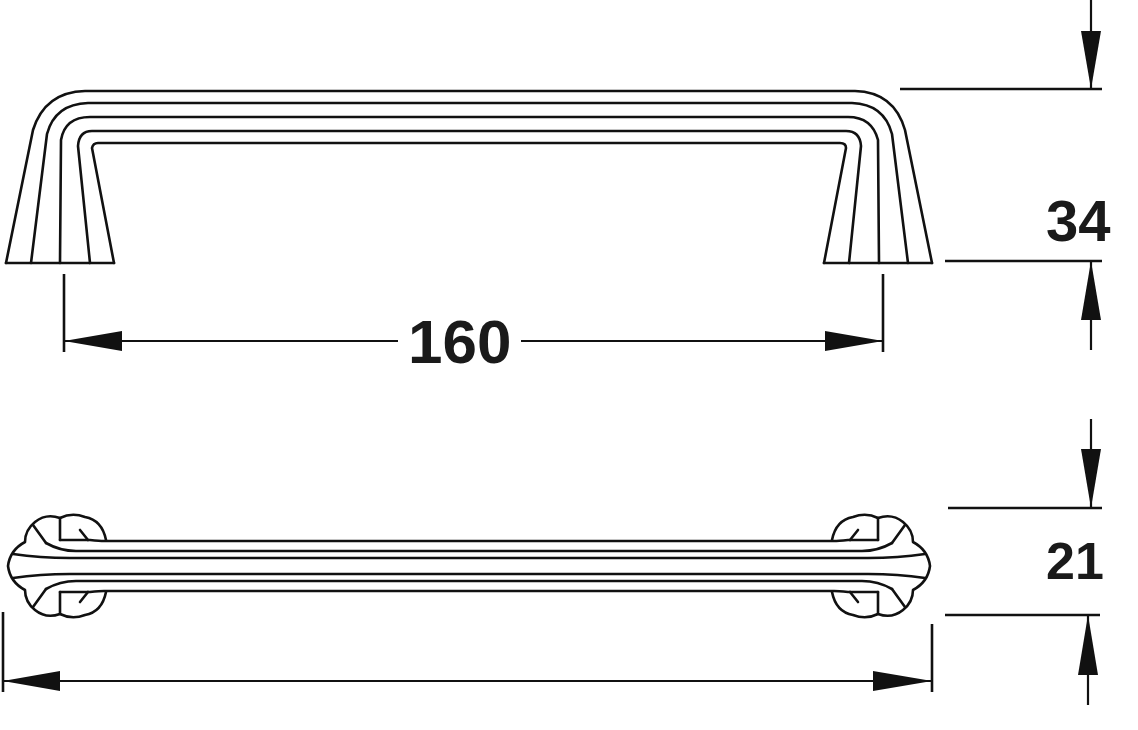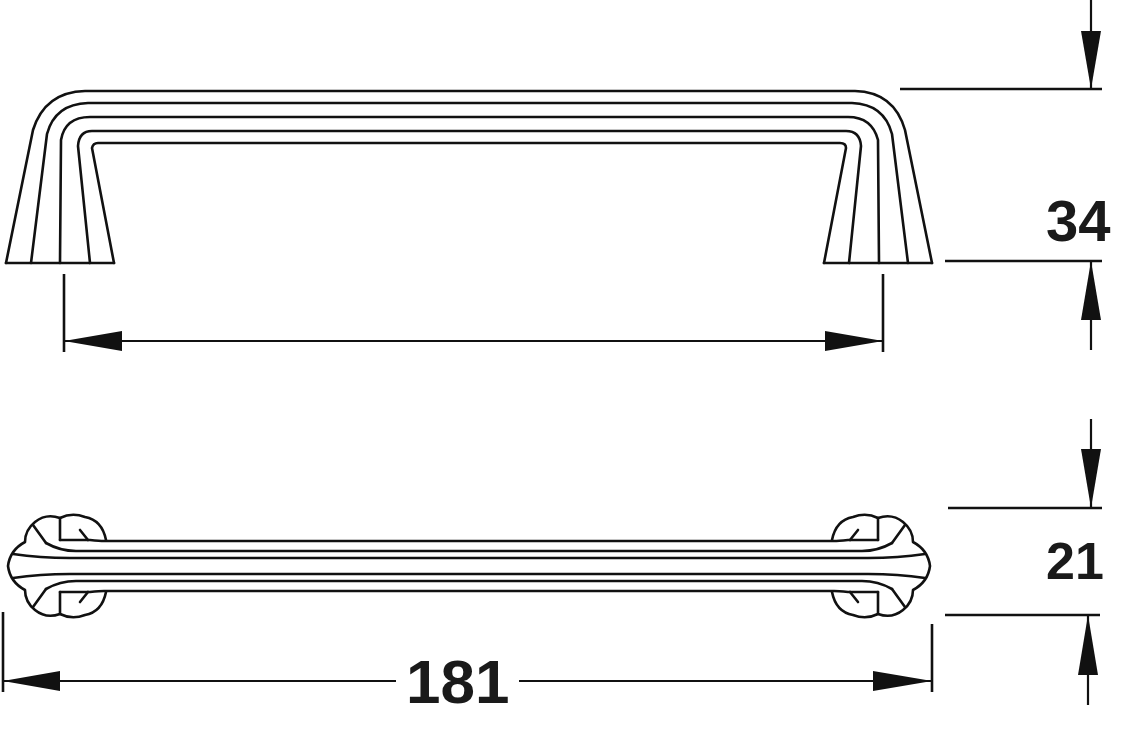--- a/index.html
+++ b/index.html
@@ -103,16 +103,16 @@
     <g>
       <line class="ext" x1="948" y1="508" x2="1102" y2="508"></line>
       <line class="ext" x1="945" y1="615" x2="1100" y2="615"></line>
       <line class="dim" x1="1091" y1="419" x2="1091" y2="508"></line>
       <polygon class="arrow" points="1091,508 1081,449 1101,449"></polygon>
       <line class="dim" x1="1088" y1="615" x2="1088" y2="705"></line>
       <polygon class="arrow" points="1088,615 1078,675 1098,675"></polygon>
     </g>
   </svg>
 
+  <div class="dimtext" style="left:398px; top:311px; font-size:62px;">160</div>
   <div class="dimtext" style="left:1044px; top:152px; font-size:58px; padding:0 2px;margin-top:40px;">34</div>
-  <div class="dimtext" style="left:396px; top:651px; font-size:62px;">181</div>
   <div class="dimtext" style="left:1044px; top:535px; font-size:52px; padding:0 2px;">21</div>
 </div>
 
 </body></html>

